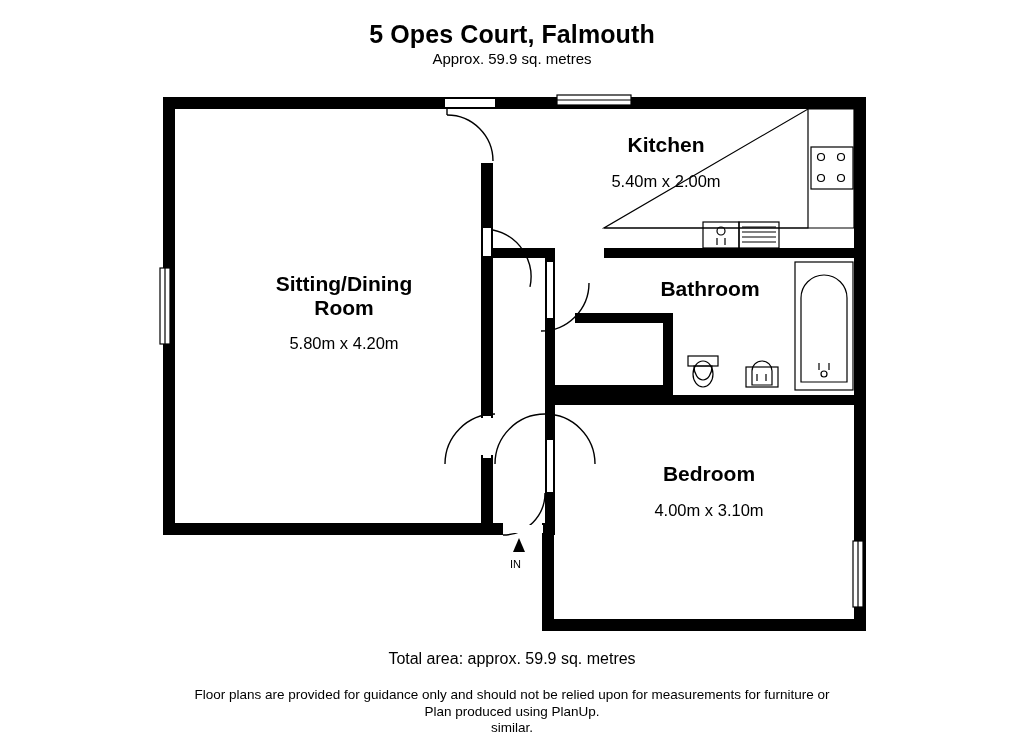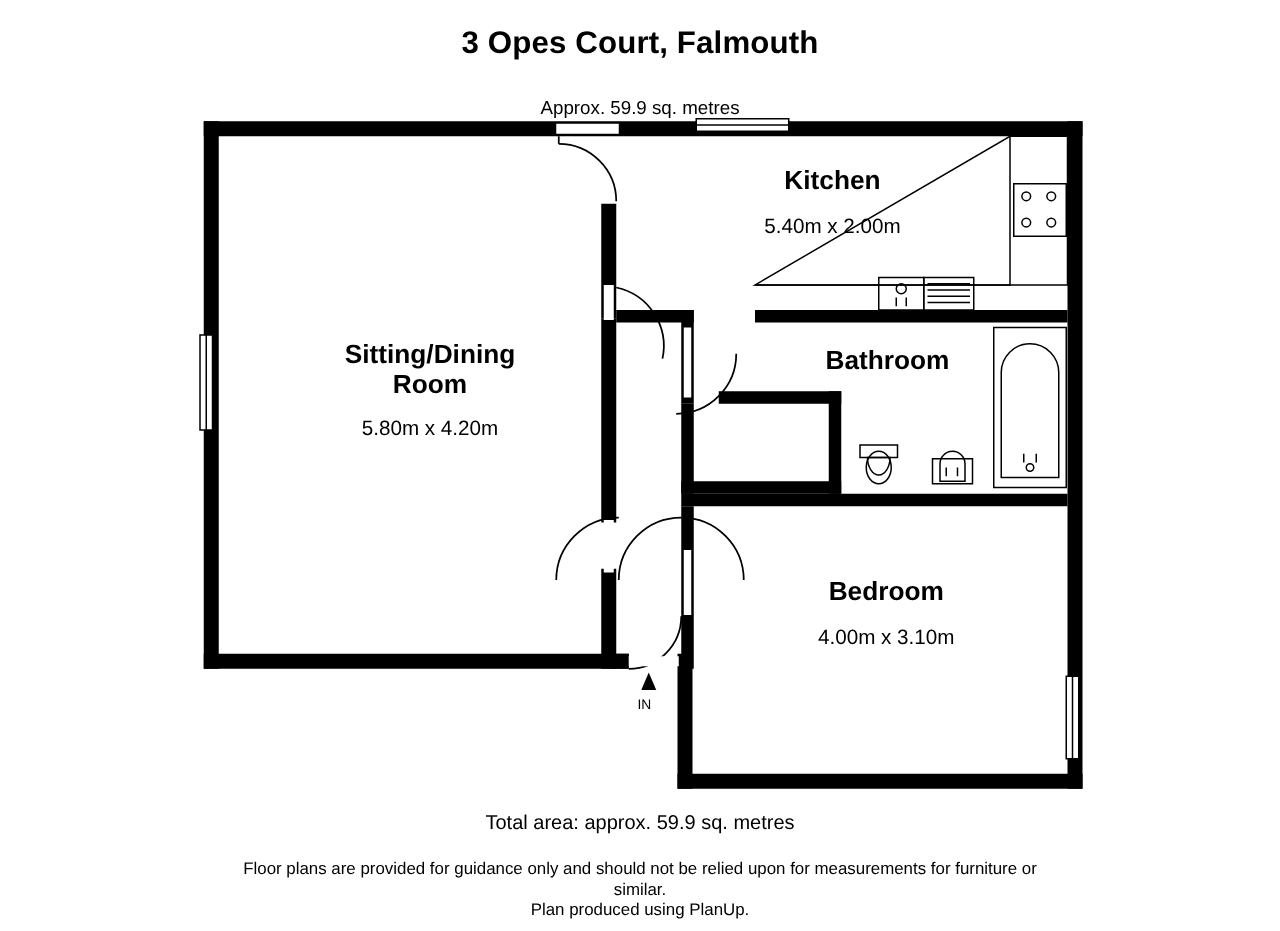--- a/index.html
+++ b/index.html
@@ -26,21 +26,20 @@
     font-weight: bold;
     letter-spacing: 0.1px;
   }
   .subtitle {
     position: absolute;
     top: 50px;
     left: 0;
     width: 1024px;
     text-align: center;
     font-size: 15px;
-    margin-top: 28px;
   }
   .total-area {
     position: absolute;
     top: 650px;
     left: 0;
     width: 1024px;
     text-align: center;
     font-size: 16px;
   }
   .disclaimer {
@@ -76,21 +75,21 @@
   }
   .in-label {
     position: absolute;
     font-size: 11px;
     font-weight: normal;
   }
 </style>
 </head>
 <body>
 
-<div class="title">3 Opes Court, Falmouth</div>
+<div class="title">5 Opes Court, Falmouth</div>
 <div class="subtitle">Approx. 59.9 sq. metres</div>
 
 <svg class="plan" width="1024" height="745" viewBox="0 0 1024 745" xmlns="http://www.w3.org/2000/svg">
 
   <g fill="#000000">
 
     <rect x="163" y="97" width="703" height="12"></rect>
 
     <rect x="163" y="97" width="12" height="438"></rect>
 
@@ -228,15 +227,15 @@
 <div class="room-label" style="left:620px; top:462px; width:178px;">
   <span class="name">Bedroom</span>
   <span class="dims">4.00m x 3.10m</span>
 </div>
 
 <div class="in-label" style="left:510px; top:558px;">IN</div>
 
 <div class="total-area">Total area: approx. 59.9 sq. metres</div>
 <div class="disclaimer">
   <div>Floor plans are provided for guidance only and should not be relied upon for measurements for furniture or</div>
+  <div>Plan produced using PlanUp.</div>
   <div>similar.</div>
-  <div>Plan produced using PlanUp.</div>
 </div>
 
 </body></html>

